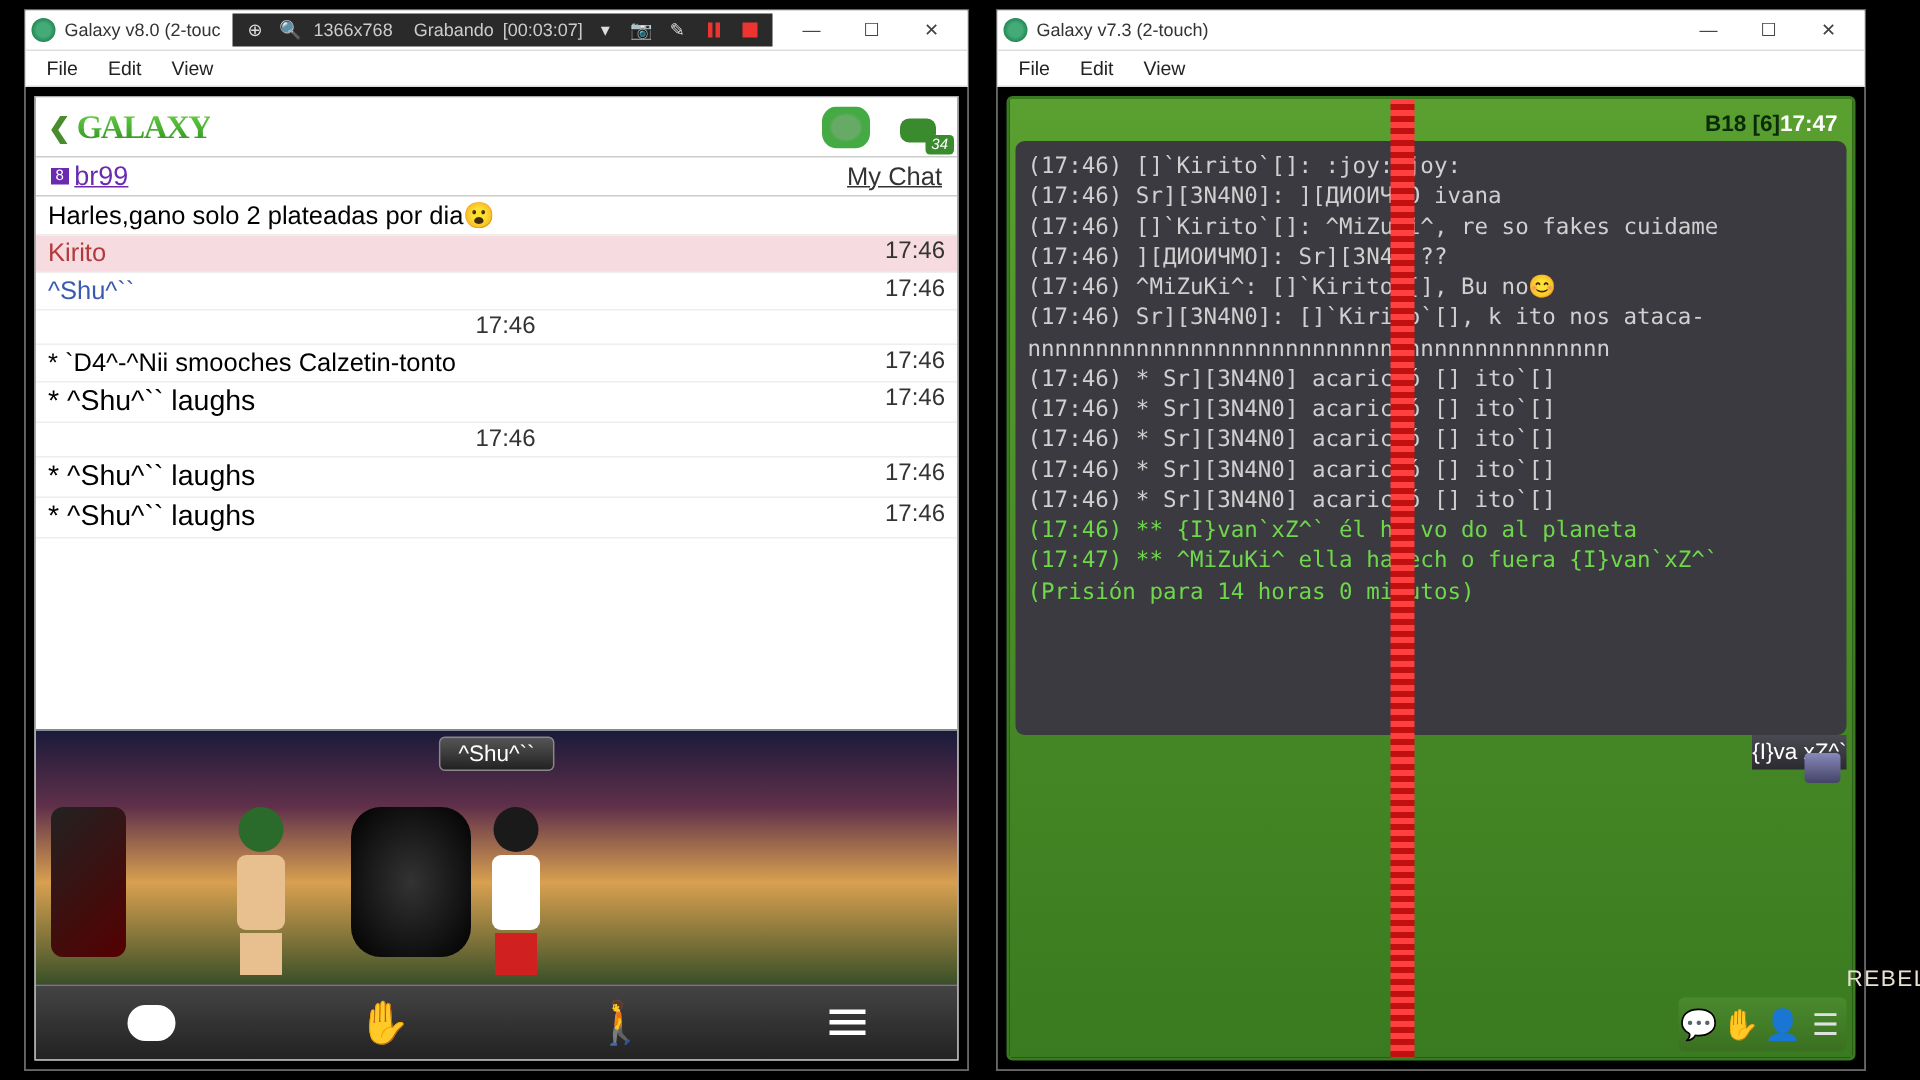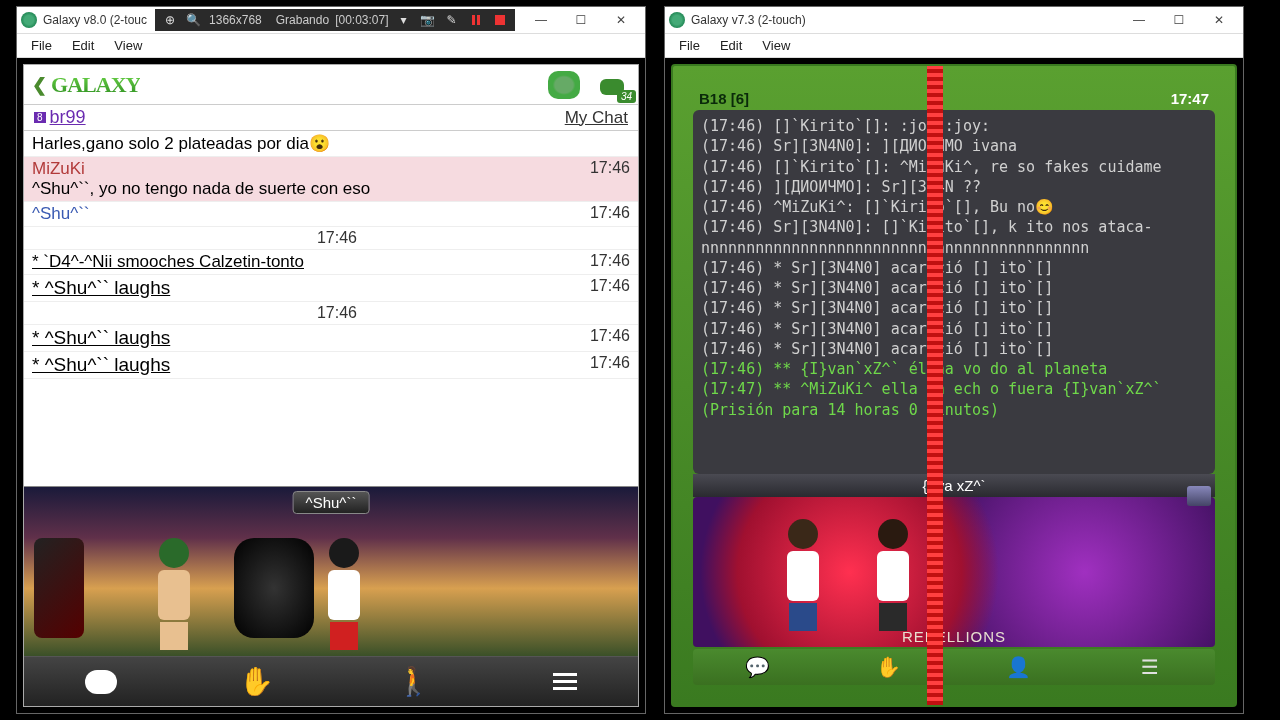--- a/index.html
+++ b/index.html
@@ -41,39 +41,39 @@
 .chat-scroll { flex:1; overflow: hidden; font-size:17px; }
 .msg-line { padding: 2px 8px; border-bottom: 1px solid #eee; display:flex;justify-content:center; }
 .msg-body { flex:1; }
 .msg-time { color:#333; font-size:16px;margin-left:12px; }
 .msg-name { font-weight:500; }
 .msg-top { display:flex; }
 .pink { background:#f6dbe0; }
 .name-red { color:#b23a3a; }
 .name-blue { color:#3a5ab2; }
 .green-dot { width:14px; height:14px; border-radius:50%; background:#4bcf3a; display:inline-block; margin-right:6px; border:1px solid #2a8a1e; vertical-align:middle;}
-.emote { color:#000;text-decoration:underline; }
+.emote { color:#000; }
 
 .avatars-area { height: 170px; position:relative; background: linear-gradient(180deg,#1a1a3a 0%, #60304a 30%, #d8a050 60%, #3a5028 100%); border-top:1px solid #888;}
 .sel-name { position:absolute; top:4px; left:50%; transform:translateX(-50%); background:linear-gradient(#555,#222); color:#fff; padding:2px 12px; border-radius:4px; border:1px solid #888; font-size:15px;}
 .av { position:absolute; bottom:8px; width:60px; height:110px; }
 .av .head{width:30px;height:30px;border-radius:50%;background:#e8c090;margin:0 auto;}
 .av .body{width:32px;height:50px;background:#555;margin:2px auto;border-radius:6px;}
 .av .legs{width:28px;height:28px;background:#333;margin:0 auto;}
 
 .bottom-nav { height: 50px; background: linear-gradient(#444,#222); display:flex; justify-content:space-around; align-items:center; border-top:1px solid #555;}
 .nav-btn { color:#fff; font-size:26px;}
 .chat-bubble-ico { width:32px; height:24px; background:#fff; border-radius:12px; position:relative;}
 .chat-bubble-ico::after{content:'';position:absolute;bottom:-6px;left:8px;border:6px solid transparent;border-top-color:#fff;}
 .hand-ico{font-size:28px;color:#fff;}
 .person-ico{font-size:28px;color:#fff;}
 .list-ico{display:flex;flex-direction:column;gap:4px;} .list-ico span{width:24px;height:3px;background:#fff;}
 
 
-.galaxy-v7 { width:100%; height:100%; background: linear-gradient(#5aa030,#3a7a20); border:2px solid #3a7a20; border-radius:4px; display:flex; flex-direction:column; padding:20px; position:relative;}
+.galaxy-v7 { width:100%; height:100%; background: linear-gradient(#5aa030,#3a7a20); border:2px solid #3a7a20; border-radius:4px; display:flex; flex-direction:column; padding:4px; position:relative;align-items:flex-end;}
 .v7-top { height:24px; display:flex; align-items:center; padding:0 6px; color:#0a2a0a; font-size:15px; font-weight:bold; }
 .v7-top .spacer{flex:1;}
 .v7-chat { flex:1; background:#3a3a40; border-radius:6px; padding:6px 8px; color:#d0d0d0; font-size:15px; font-family:monospace; line-height:1.35; overflow:hidden;}
 .v7-green { color:#6fd84a;}
 .v7-midsplit { position:absolute; left:254px; top:0; bottom:0; width:16px; background: repeating-linear-gradient(0deg,#c01010 0 4px,#ff4040 4px 8px); z-index:5;}
 .v7-seltag { text-align:center; color:#fff; font-size:15px; padding:3px 0; background:linear-gradient(#4a4a52,#2a2a30);}
 .v7-avatars{height:150px;background:radial-gradient(circle at 30% 50%,#ff3050 0%,#a01030 30%,transparent 40%),radial-gradient(circle at 75% 50%,#a030c0 0%,#401060 40%),#201040;position:relative;border-radius:4px;}
 .v7-reblabel{position:absolute;bottom:2px;width:100%;text-align:center;color:#e8e0d0;font-size:15px;letter-spacing:1px;}
 .v7-bottom{height:36px;display:flex;justify-content:space-around;align-items:center;background:linear-gradient(#4a8a2e,#3a7020);border-radius:4px;margin-top:2px;}
 .v7-nav{width:28px;height:22px;color:#e0e0e0;font-size:20px;display:flex;align-items:center;justify-content:center;}
@@ -131,25 +131,24 @@
         <span class="room-name">br99</span>
         <span class="mychat">My Chat</span>
       </div>
       <div class="chat-scroll" id="left-chat">
           <div class="msg-line ">
             <div class="msg-body">Harles,gano solo 2 plateadas por dia😮</div>
           </div>
           <div class="msg-line pink">
             <div class="msg-body">
               <div class="msg-top">
-                <span class="msg-name name-red">MiZuKi</span>
+                <span class="msg-name name-red">Kirito</span>
                 <span style="flex:1"></span>
                 <span class="msg-time">17:46</span>
               </div>
-              <div>^Shu^``, yo no tengo nada de suerte con eso</div>
             </div>
           </div>
           <div class="msg-line ">
             <div class="msg-body">
               <div class="msg-top">
                 <span class="msg-name name-blue">^Shu^``</span>
                 <span style="flex:1"></span>
                 <span class="msg-time">17:46</span>
               </div>
             </div>

